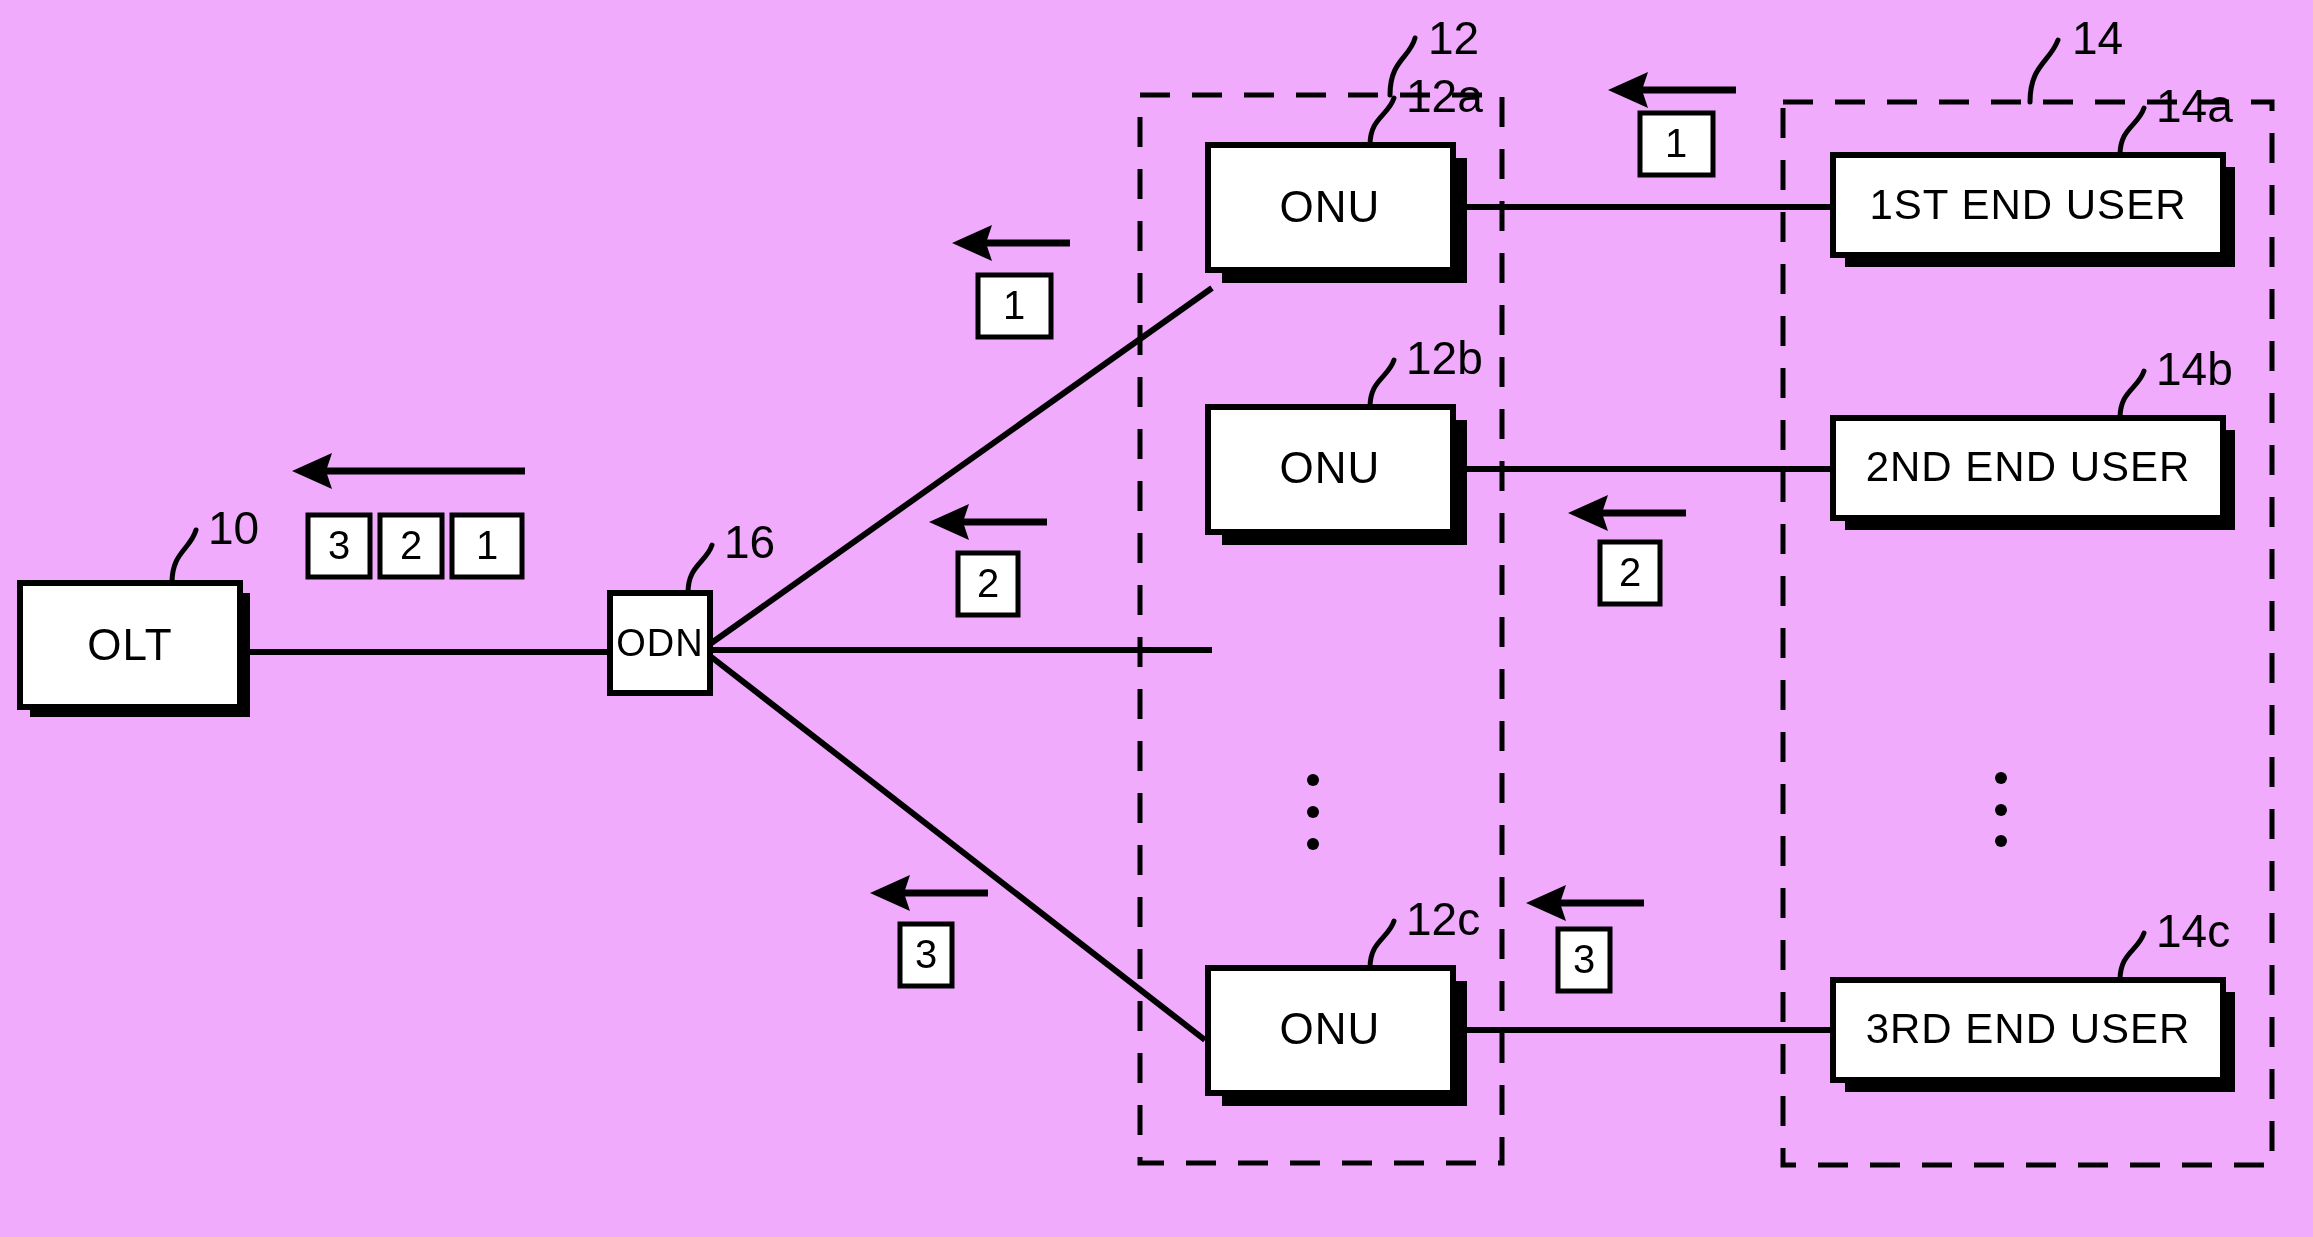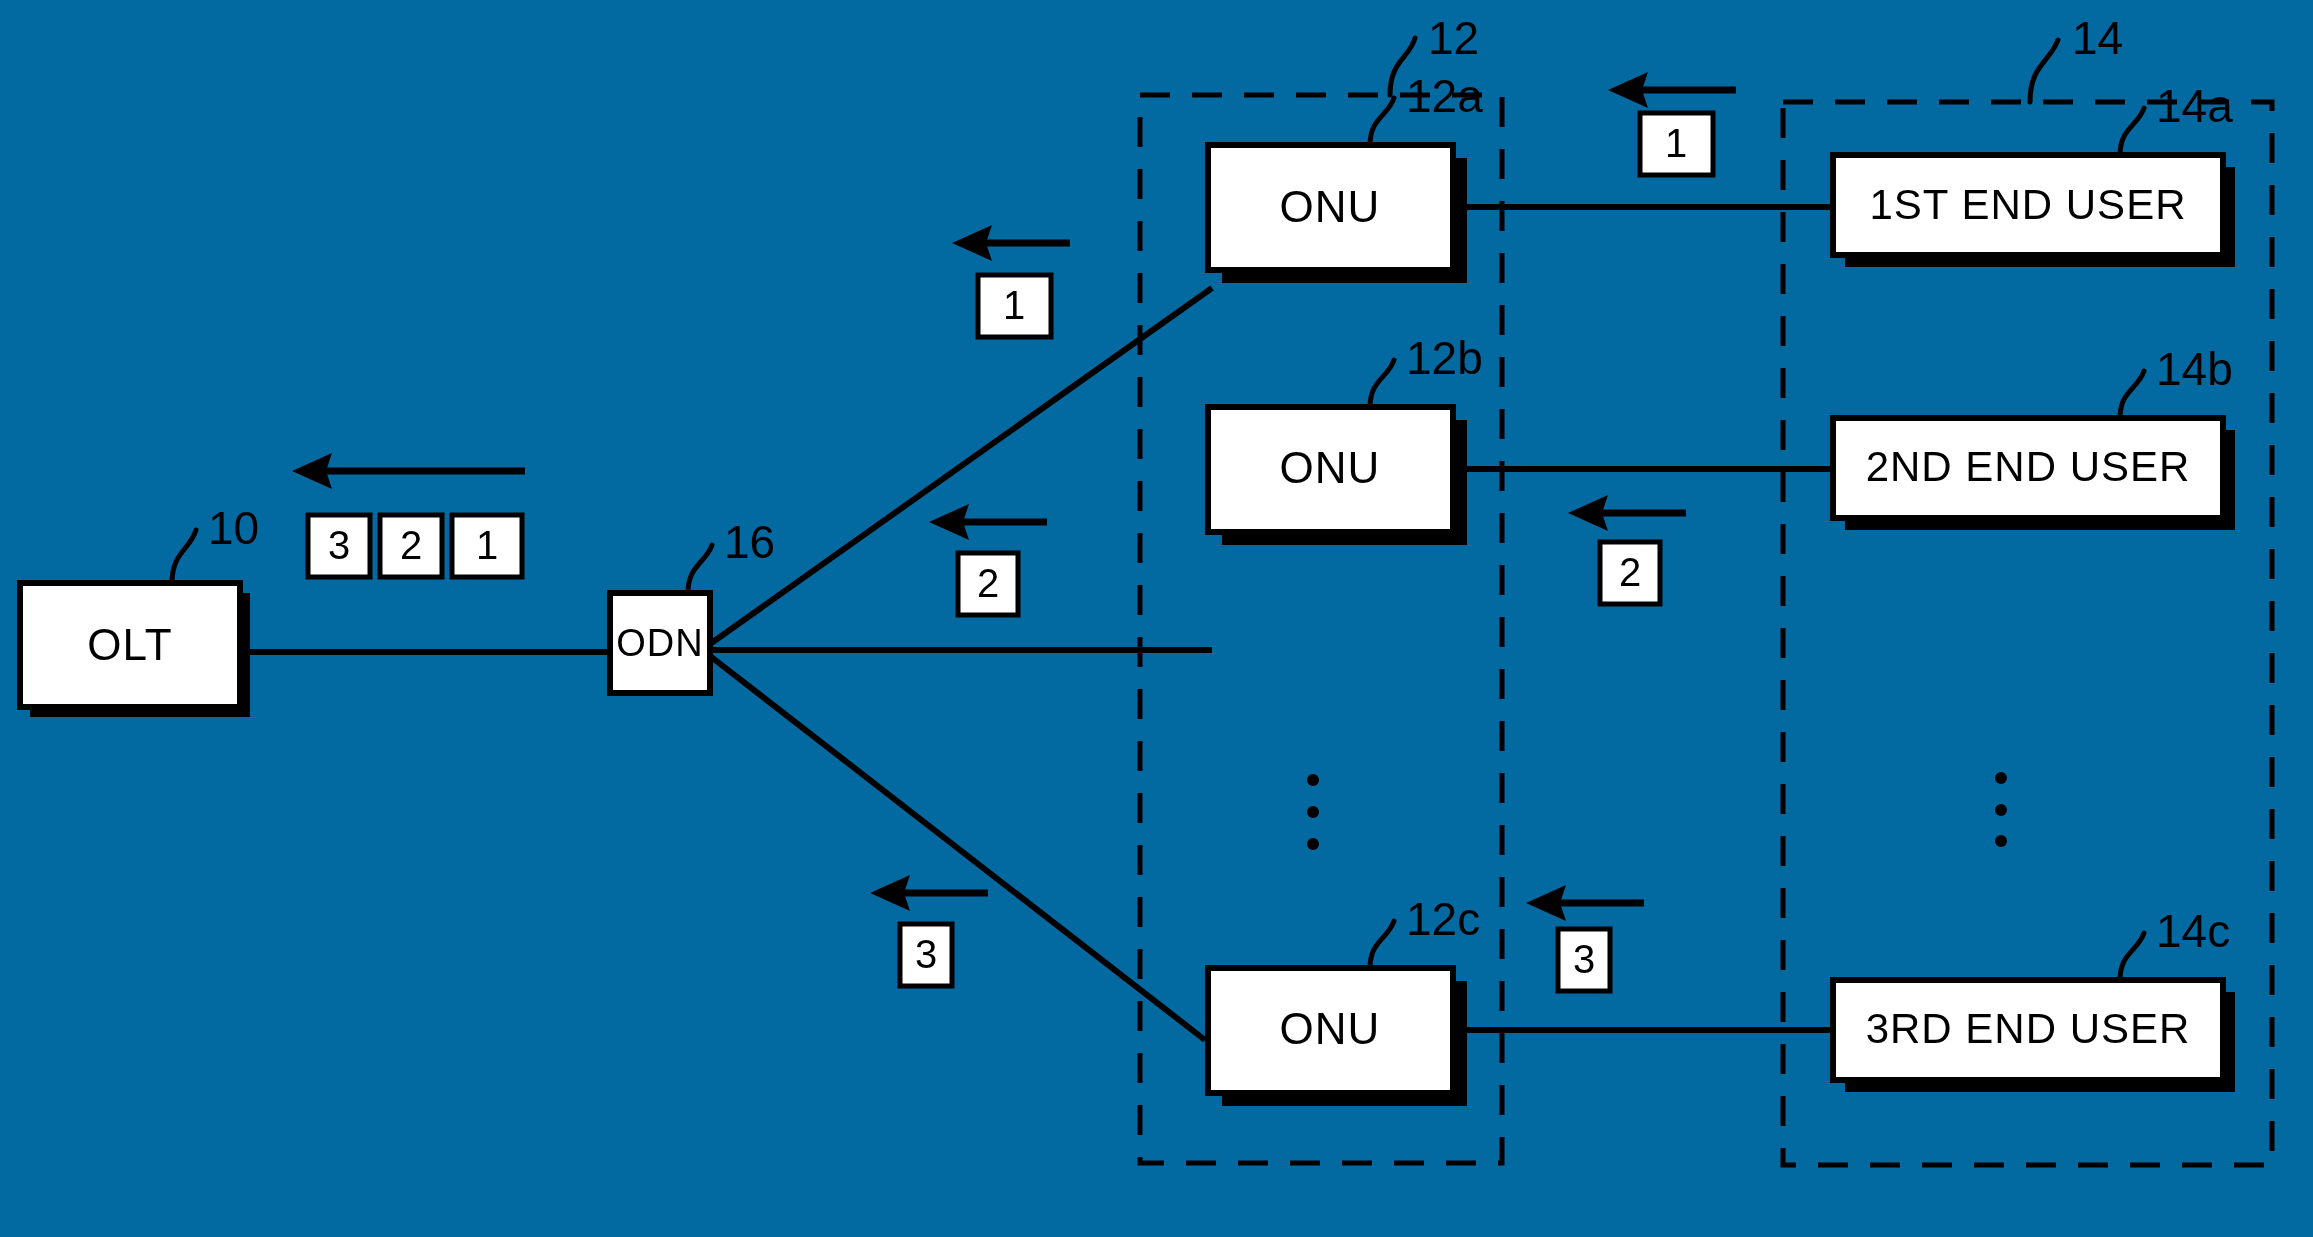--- a/index.html
+++ b/index.html
@@ -7,21 +7,21 @@
     padding: 0;
     background: #ffffff;
   }
   body {
     font-family: "Liberation Sans", sans-serif;
   }
   #figure-root {
     position: relative;
     width: 2313px;
     height: 1237px;
-    background: #0369a1;
+    background: #f0abfc;
     overflow: hidden;
   }
   svg#figure-canvas {
     position: absolute;
     top: 0;
     left: 0;
     width: 2313px;
     height: 1237px;
   }
   .node-label {

